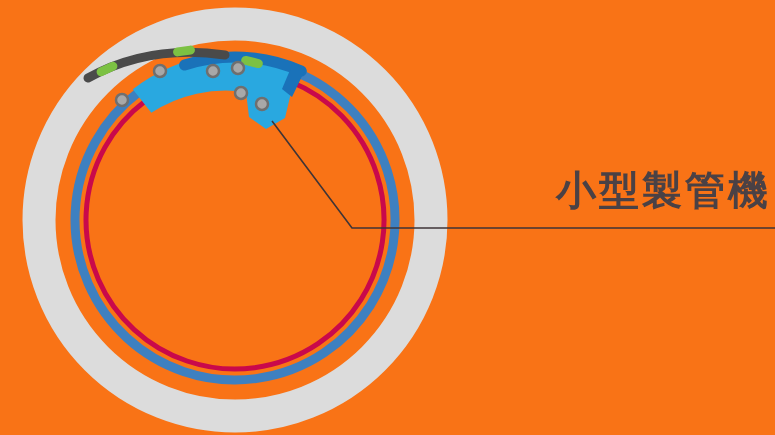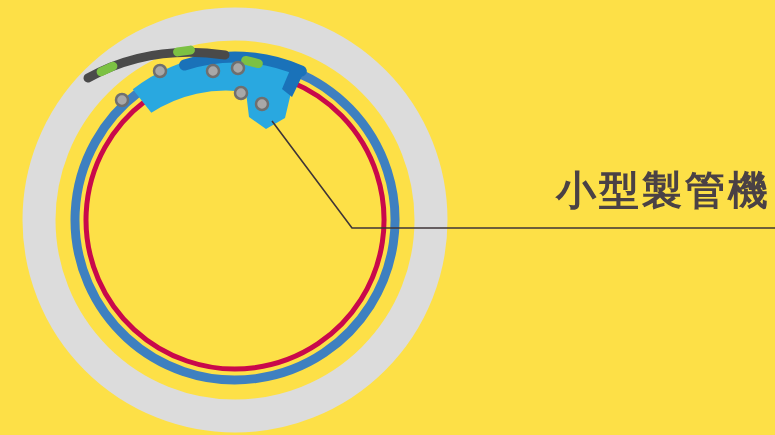--- a/index.html
+++ b/index.html
@@ -5,21 +5,21 @@
   html, body {
     margin: 0;
     padding: 0;
     background: #ffffff;
     font-family: "Liberation Sans", "DejaVu Sans", sans-serif;
   }
   .stage {
     position: relative;
     width: 775px;
     height: 435px;
-    background: #fde047;
+    background: #f97316;
     overflow: hidden;
   }
   .stage svg {
     position: absolute;
     left: 0;
     top: 0;
   }
   .machine-label {
     position: absolute;
     top: 170px;

